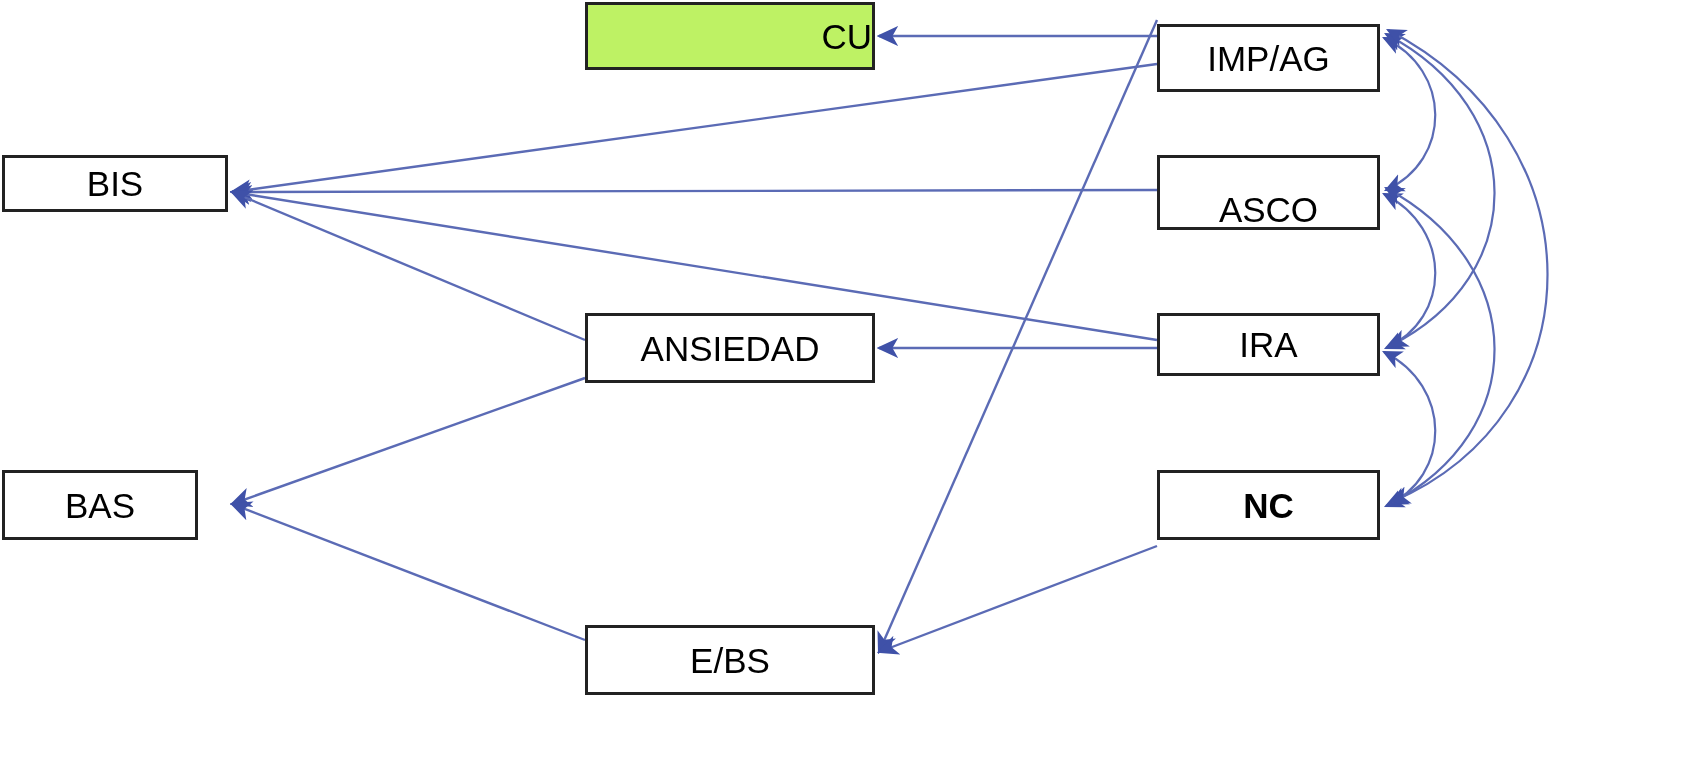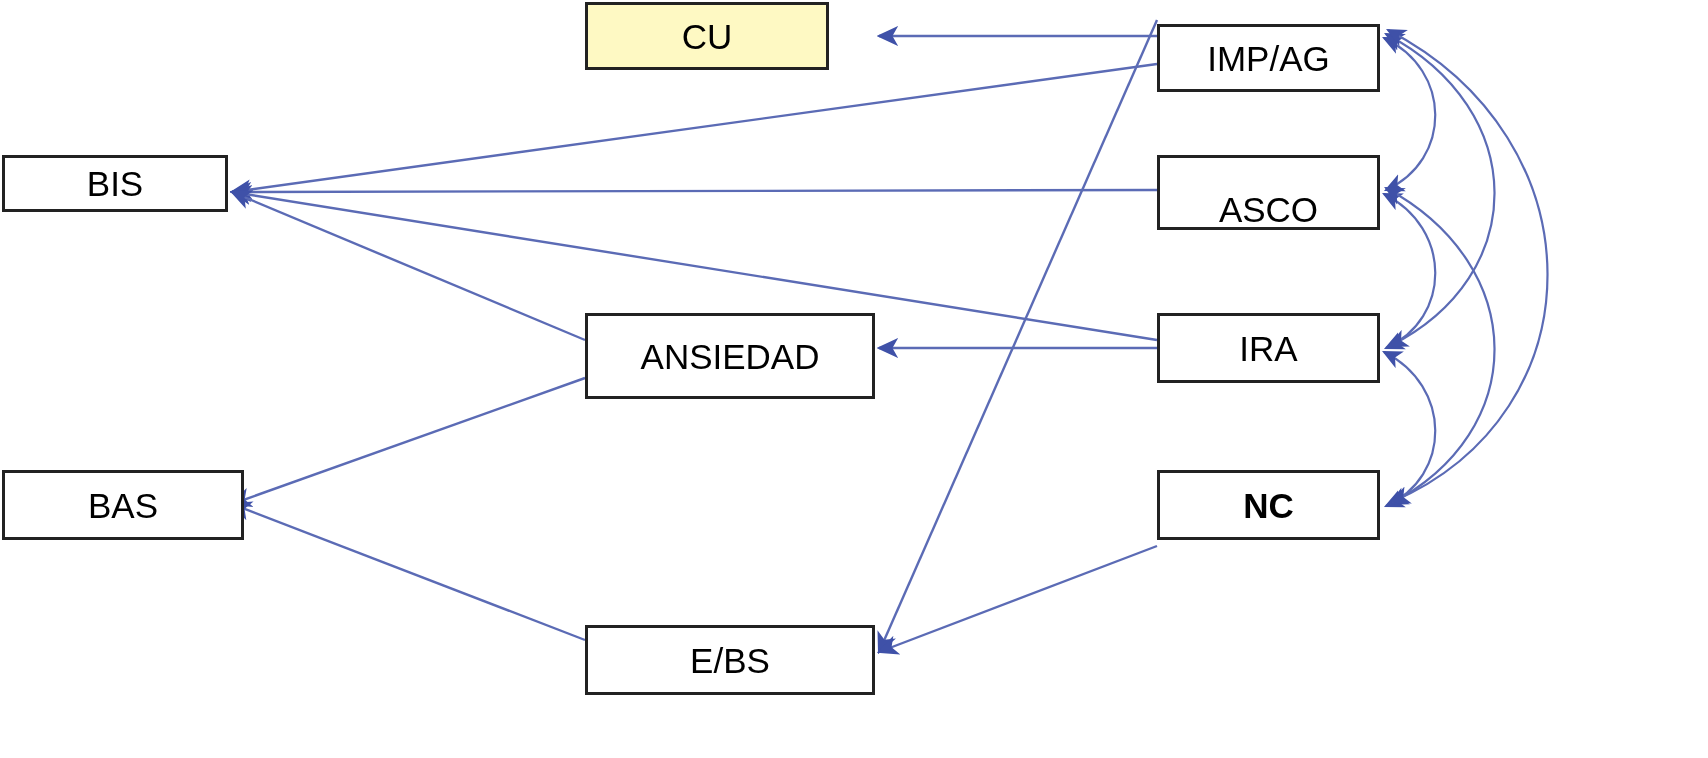--- a/index.html
+++ b/index.html
@@ -76,39 +76,39 @@
         <path d="M 1384 38 C 1452 70, 1452 160, 1386 190" stroke="#5B6BB5" stroke-width="2.2" fill="none" marker-start="url(#arrowhead-start)" marker-end="url(#arrowhead)"></path>
         <path d="M 1384 194 C 1452 228, 1452 318, 1386 348" stroke="#5B6BB5" stroke-width="2.2" fill="none" marker-start="url(#arrowhead-start)" marker-end="url(#arrowhead)"></path>
         <path d="M 1384 352 C 1452 386, 1452 476, 1386 506" stroke="#5B6BB5" stroke-width="2.2" fill="none" marker-start="url(#arrowhead-start)" marker-end="url(#arrowhead)"></path>
         <path d="M 1386 34 C 1530 110, 1530 276, 1390 346" stroke="#5B6BB5" stroke-width="2.2" fill="none" marker-start="url(#arrowhead-start)" marker-end="url(#arrowhead)"></path>
         <path d="M 1386 188 C 1530 266, 1530 432, 1390 504" stroke="#5B6BB5" stroke-width="2.2" fill="none" marker-start="url(#arrowhead-start)" marker-end="url(#arrowhead)"></path>
         <path d="M 1388 30 C 1600 140, 1600 412, 1392 502" stroke="#5B6BB5" stroke-width="2.2" fill="none" marker-start="url(#arrowhead-start)" marker-end="url(#arrowhead)"></path>
       </g>
   </svg>
 
   <div id="node-layer">
-      <div class="node-box" style="left: 585px; top: 2px; width: 244px; height: 68px; border-color: rgb(34, 34, 34); background: #fef9c3;">
+      <div class="node-box" style="left: 585px; top: 2px; width: 290px; height: 68px; border-color: rgb(34, 34, 34); background: #bef264; justify-content: flex-end;">
         <span class="node-label" style="color: rgb(0, 0, 0);">CU</span>
       </div>
       <div class="node-box" style="left: 1157px; top: 2px; width: 223px; height: 68px; border-color: rgb(34, 34, 34); background: rgb(255, 255, 255); margin-top: 22px;">
         <span class="node-label" style="color: rgb(0, 0, 0);">IMP/AG</span>
       </div>
       <div class="node-box" style="left: 2px; top: 155px; width: 226px; height: 57px; border-color: rgb(34, 34, 34); background: rgb(255, 255, 255);">
         <span class="node-label" style="color: rgb(0, 0, 0);">BIS</span>
       </div>
       <div class="node-box" style="left: 1157px; top: 155px; width: 223px; height: 75px; border-color: rgb(34, 34, 34); background: rgb(255, 255, 255); align-items: flex-end;">
         <span class="node-label" style="color: rgb(0, 0, 0);">ASCO</span>
       </div>
-      <div class="node-box" style="left: 585px; top: 313px; width: 290px; height: 86px; border-color: rgb(34, 34, 34); background: rgb(255, 255, 255); text-align: center;">
+      <div class="node-box" style="left: 585px; top: 313px; width: 290px; height: 70px; border-color: rgb(34, 34, 34); background: rgb(255, 255, 255); text-align: center;">
         <span class="node-label" style="color: rgb(0, 0, 0);">ANSIEDAD</span>
       </div>
-      <div class="node-box" style="left: 1157px; top: 313px; width: 223px; height: 70px; border-color: rgb(34, 34, 34); background: rgb(255, 255, 255);">
+      <div class="node-box" style="left: 1157px; top: 313px; width: 223px; height: 63px; border-color: rgb(34, 34, 34); background: rgb(255, 255, 255);">
         <span class="node-label" style="color: rgb(0, 0, 0);">IRA</span>
       </div>
-      <div class="node-box" style="left: 2px; top: 470px; width: 242px; height: 70px; border-color: rgb(34, 34, 34); background: rgb(255, 255, 255);">
+      <div class="node-box" style="left: 2px; top: 470px; width: 196px; height: 70px; border-color: rgb(34, 34, 34); background: rgb(255, 255, 255);">
         <span class="node-label" style="color: rgb(0, 0, 0);">BAS</span>
       </div>
       <div class="node-box" style="left: 1157px; top: 470px; width: 223px; height: 70px; border-color: rgb(34, 34, 34); background: rgb(255, 255, 255); font-weight: bold;">
         <span class="node-label" style="color: rgb(0, 0, 0);">NC</span>
       </div>
       <div class="node-box" style="left: 585px; top: 625px; width: 290px; height: 70px; border-color: rgb(34, 34, 34); background: rgb(255, 255, 255);">
         <span class="node-label" style="color: rgb(0, 0, 0);">E/BS</span>
       </div>
     </div>
 

